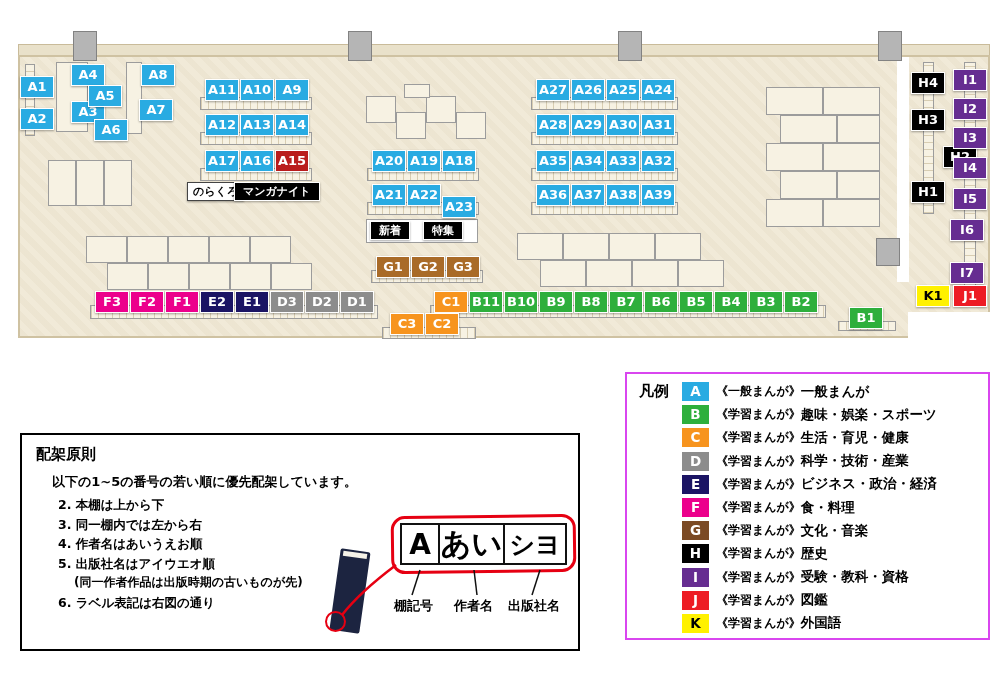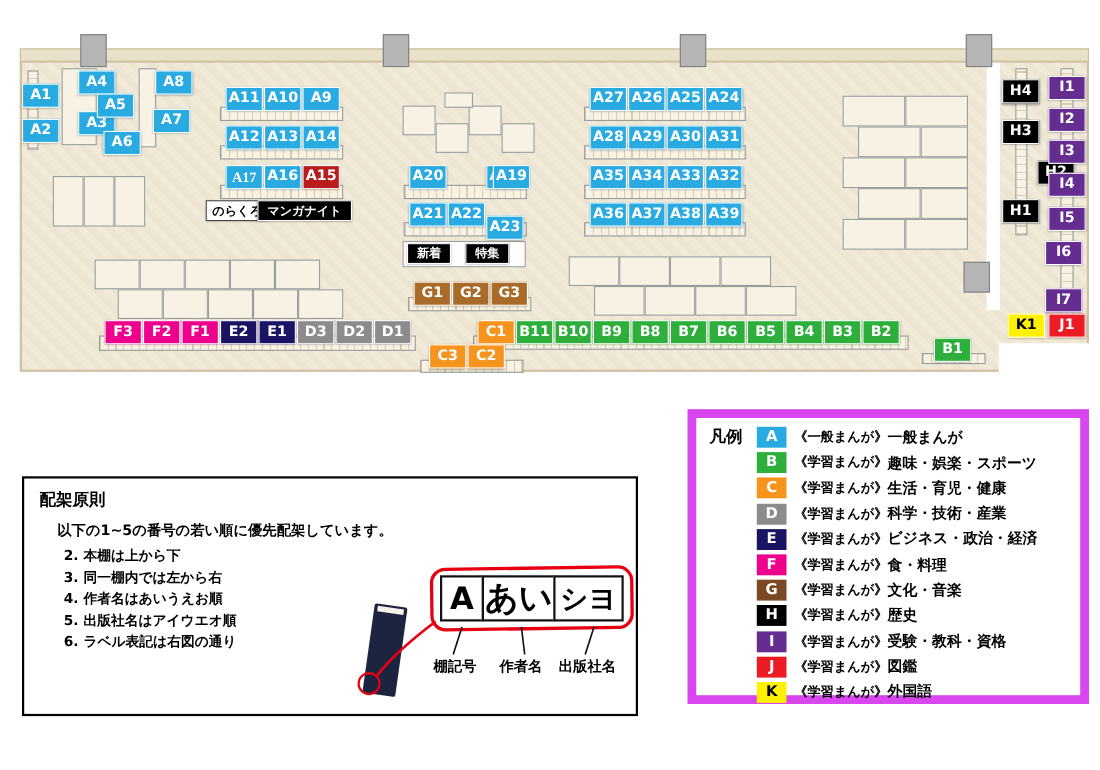--- a/index.html
+++ b/index.html
@@ -21,21 +21,21 @@
        border:1px solid #9c9c9c;box-sizing:border-box;z-index:2;}
 
   #map-badges{position:absolute;inset:0;z-index:5;}
   .badge{position:absolute;min-width:34px;height:22px;box-sizing:border-box;color:#fff;font-weight:bold;
          font-size:13px;line-height:20px;text-align:center;border:1px solid #fff;
          box-shadow:0 1px 2px rgba(0,0,0,.35);padding:0 2px;}
   .badge.sp-black{background:#000;color:#fff;font-size:11px;min-width:0;height:auto;line-height:13px;padding:2px 8px;}
   .badge.sp-white{background:#fff;color:#000;font-size:11px;min-width:0;height:auto;line-height:13px;padding:2px 5px;border:1px solid #444;}
 
   
-  .legend{position:absolute;left:625px;top:372px;width:365px;height:268px;background:#fff;border:8px solid #d946ef;box-sizing:border-box;z-index:6;}
+  .legend{position:absolute;left:625px;top:372px;width:365px;height:268px;background:#fff;border:2px solid #d946ef;box-sizing:border-box;z-index:6;}
   .legend-title{position:absolute;left:12px;top:8px;font-size:15px;font-weight:bold;color:#000;}
   #legend-rows{position:absolute;left:55px;top:6px;right:4px;}
   .lrow{display:flex;align-items:center;height:23.2px;}
   .lbadge{display:inline-block;width:27px;height:19px;line-height:19px;text-align:center;font-weight:bold;
           font-size:13.5px;color:#fff;margin-right:7px;flex:0 0 auto;}
   .lseries{font-size:12px;font-weight:bold;color:#000;white-space:nowrap;}
   .lcat{font-size:13.5px;font-weight:bold;color:#000;white-space:nowrap;}
 
   
   .principles{position:absolute;left:20px;top:433px;width:560px;height:218px;background:#fff;border:2px solid #000;box-sizing:border-box;z-index:6;}
@@ -154,23 +154,23 @@
       <div class="badge" style="left: 139px; top: 99px; background: rgb(41, 171, 226);">A7</div>
       <div class="badge" style="left: 141px; top: 64px; background: rgb(41, 171, 226);">A8</div>
       <div class="badge" style="left: 275px; top: 79px; background: rgb(41, 171, 226);">A9</div>
       <div class="badge" style="left: 240px; top: 79px; background: rgb(41, 171, 226);">A10</div>
       <div class="badge" style="left: 205px; top: 79px; background: rgb(41, 171, 226);">A11</div>
       <div class="badge" style="left: 205px; top: 114px; background: rgb(41, 171, 226);">A12</div>
       <div class="badge" style="left: 240px; top: 114px; background: rgb(41, 171, 226);">A13</div>
       <div class="badge" style="left: 275px; top: 114px; background: rgb(41, 171, 226);">A14</div>
       <div class="badge" style="left: 275px; top: 150px; background: #b91c1c;">A15</div>
       <div class="badge" style="left: 240px; top: 150px; background: rgb(41, 171, 226);">A16</div>
-      <div class="badge" style="left: 205px; top: 150px; background: rgb(41, 171, 226); font-family: Liberation Serif, serif;">A17</div>
+      <div class="badge" style="left: 205px; top: 150px; background: rgb(41, 171, 226);">A17</div>
       <div class="badge" style="left: 442px; top: 150px; background: rgb(41, 171, 226);">A18</div>
-      <div class="badge" style="left: 407px; top: 150px; background: rgb(41, 171, 226); margin-left: 41px;">A19</div>
+      <div class="badge" style="left: 407px; top: 150px; background: rgb(41, 171, 226);">A19</div>
       <div class="badge" style="left: 372px; top: 150px; background: rgb(41, 171, 226);">A20</div>
       <div class="badge" style="left: 372px; top: 184px; background: rgb(41, 171, 226);">A21</div>
       <div class="badge" style="left: 407px; top: 184px; background: rgb(41, 171, 226);">A22</div>
       <div class="badge" style="left: 442px; top: 184px; background: rgb(41, 171, 226); margin-top: 12px;">A23</div>
       <div class="badge" style="left: 641px; top: 79px; background: rgb(41, 171, 226);">A24</div>
       <div class="badge" style="left: 606px; top: 79px; background: rgb(41, 171, 226);">A25</div>
       <div class="badge" style="left: 571px; top: 79px; background: rgb(41, 171, 226);">A26</div>
       <div class="badge" style="left: 536px; top: 79px; background: rgb(41, 171, 226);">A27</div>
       <div class="badge" style="left: 536px; top: 114px; background: rgb(41, 171, 226);">A28</div>
       <div class="badge" style="left: 571px; top: 114px; background: rgb(41, 171, 226);">A29</div>
@@ -290,20 +290,21 @@
   </div>
 
   <div class="principles">
     <div class="p-title">配架原則</div>
     <div class="p-intro">以下の1~5の番号の若い順に優先配架しています。</div>
     <div id="p-list">
         <div class="p-item">2. 本棚は上から下</div>
         <div class="p-item">3. 同一棚内では左から右</div>
         <div class="p-item">4. 作者名はあいうえお順</div>
         <div class="p-item">5. 出版社名はアイウエオ順</div>
+        <div class="p-note">(同一作者作品は出版時期の古いものが先)</div>
         <div class="p-item">6. ラベル表記は右図の通り</div>
       </div>
 
     <div class="book">
       <div class="book-body"></div>
       <div class="book-circle"></div>
     </div>
 
     <div class="label-ex">
       <div class="red-ring"></div>

